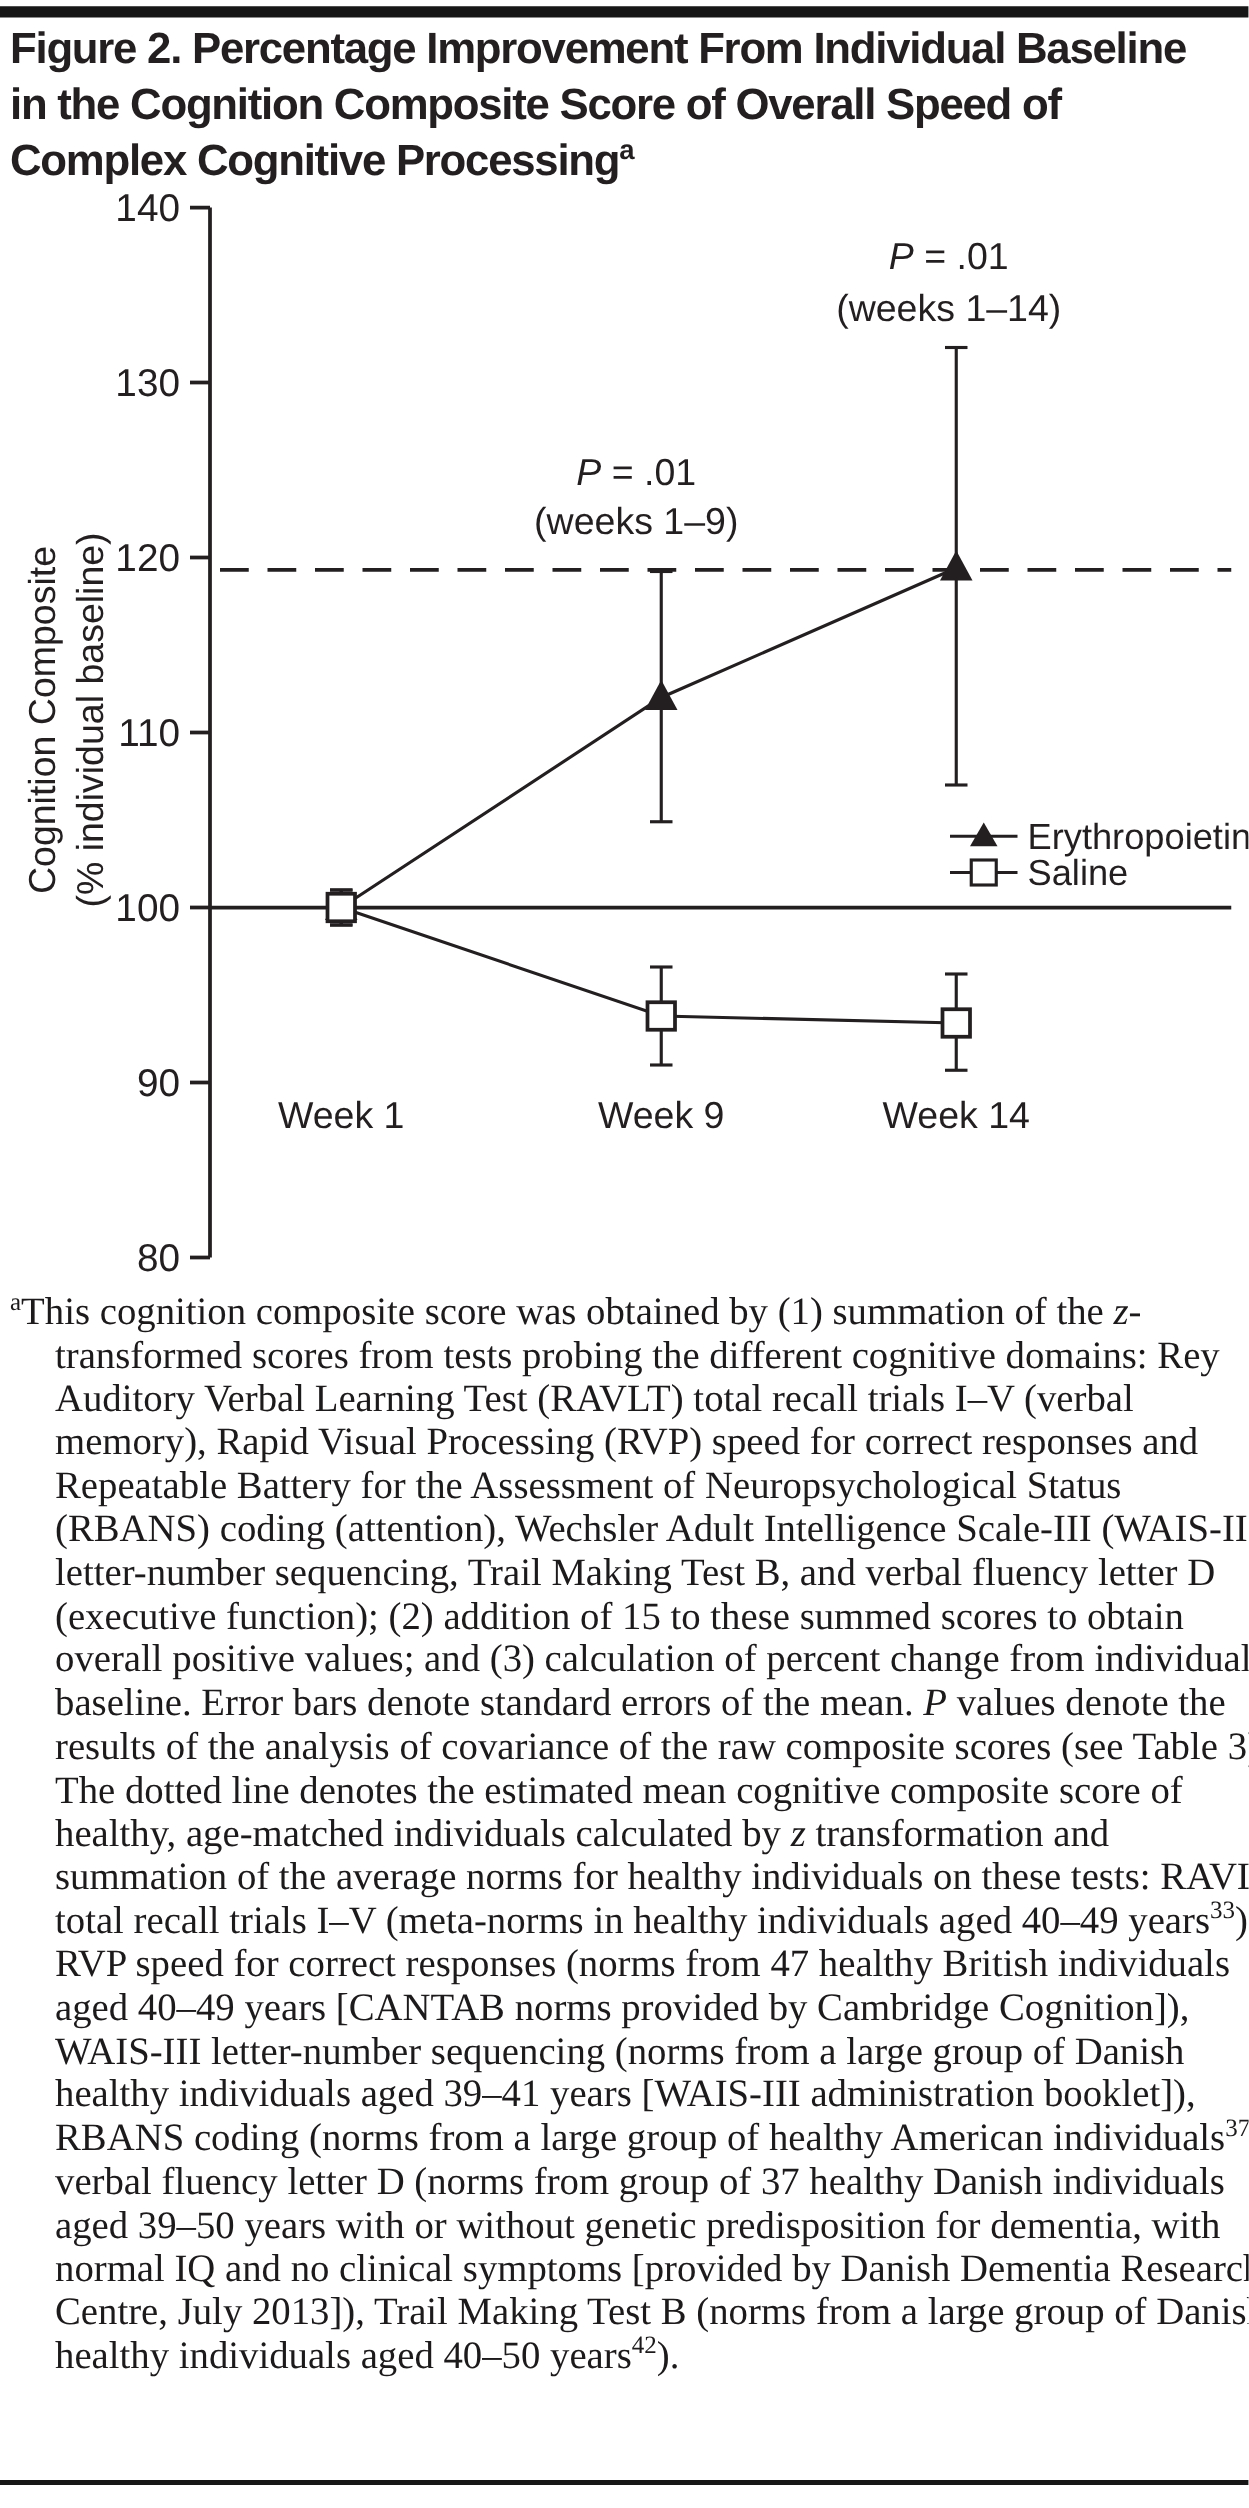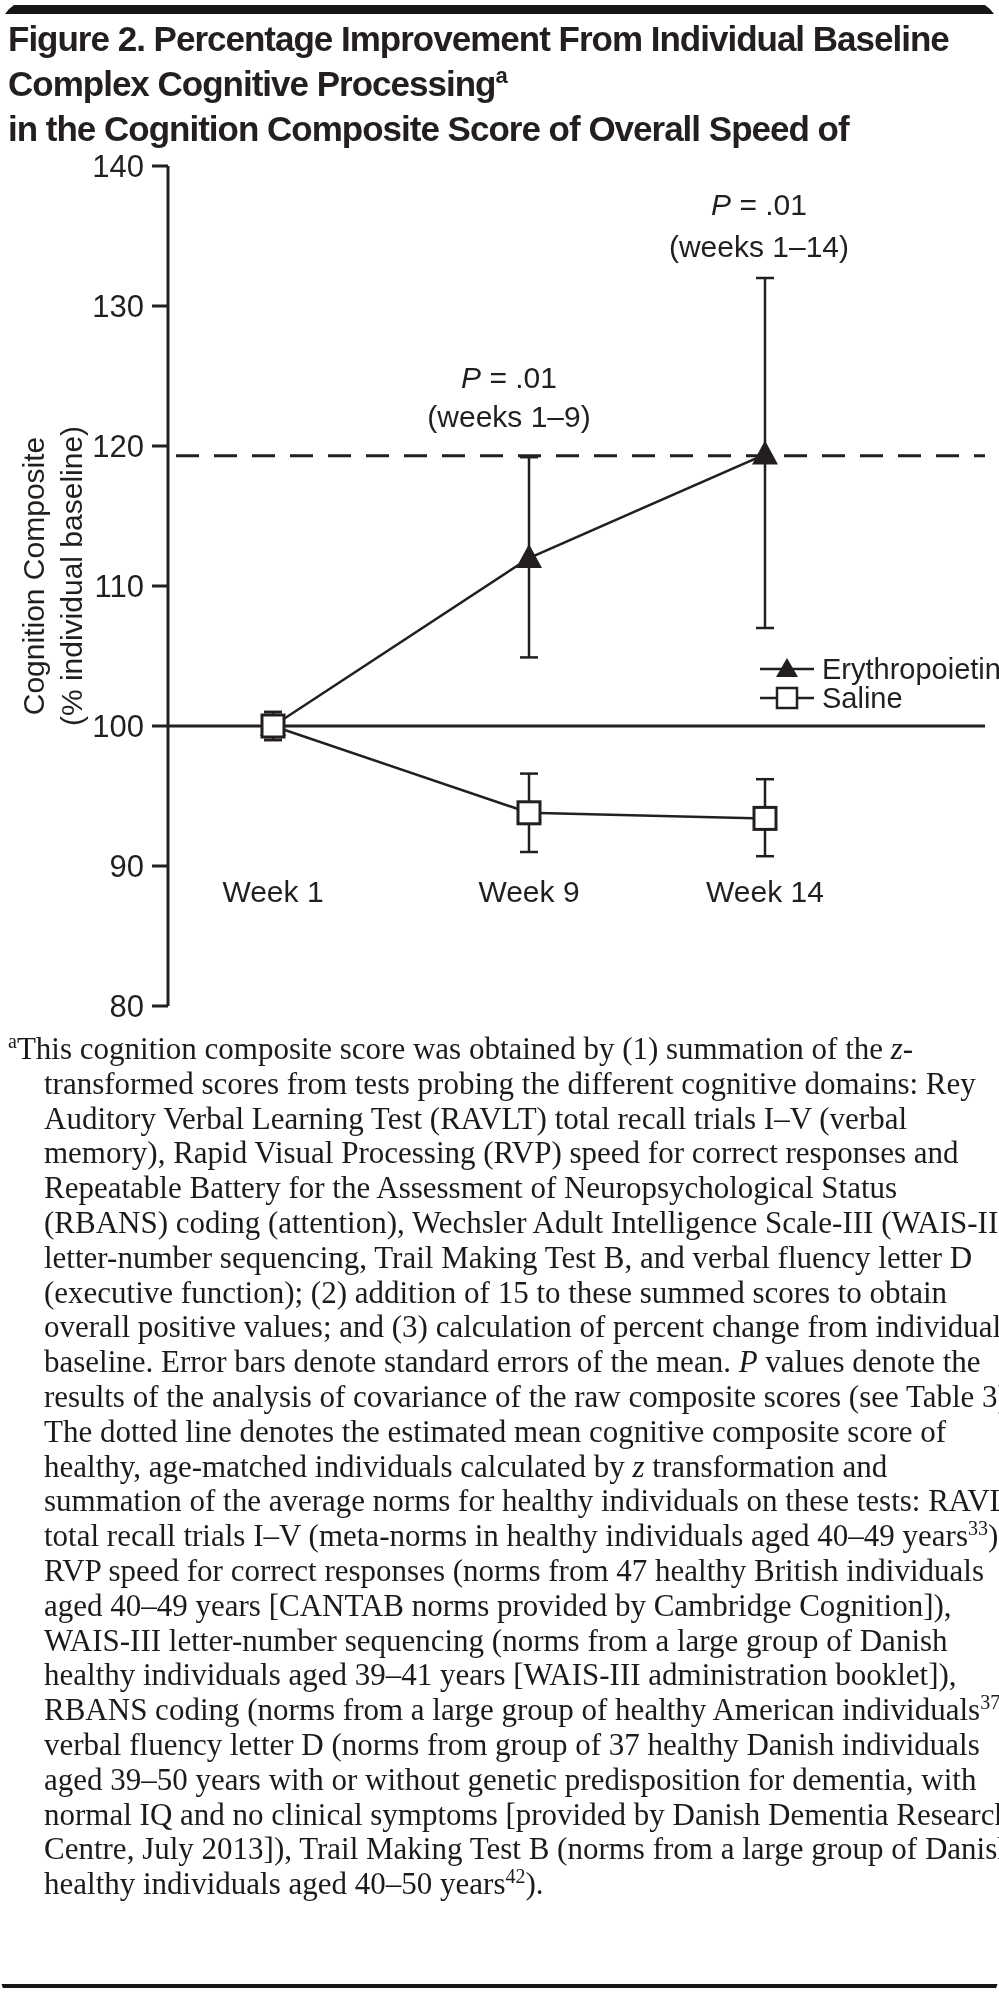--- a/index.html
+++ b/index.html
@@ -1,17 +1,17 @@
 <!DOCTYPE html>
 <html><head>
 <meta charset="utf-8">
 <style>
   html,body{margin:0;padding:0;background:#ffffff;}
   .page{position:relative;width:999px;height:2006px;background:#ffffff;overflow:hidden;
-        font-family:"Liberation Sans",sans-serif;color:#231f20;border-radius:31px;}
+        font-family:"Liberation Sans",sans-serif;color:#231f20;}
   .toprule{position:absolute;left:0;top:5px;width:999px;height:9px;background:#161616;}
   .title{position:absolute;left:8px;top:16px;width:988px;
          font-weight:700;font-size:35px;line-height:45px;letter-spacing:-1px;color:#231f20;}
   .title .tl{white-space:nowrap;}
   .tsup{font-size:22px;vertical-align:super;line-height:0;}
   .chart{position:absolute;left:0;top:120px;width:999px;height:905px;}
   svg text{font-family:"Liberation Sans",sans-serif;fill:#231f20;}
   .footnote{position:absolute;left:8px;top:1032px;width:982px;
             font-family:"Liberation Serif",serif;font-size:31px;line-height:34.8px;color:#1d1a1b;
             padding-left:36px;text-indent:-36px;}
@@ -20,22 +20,22 @@
   .bottomrule{position:absolute;left:0;top:1984px;width:999px;height:4px;background:#161616;}
 </style>
 </head>
 <body>
 
 <div class="page">
   <div class="toprule"></div>
 
   <div class="title">
     <div class="tl">Figure 2. Percentage Improvement From Individual Baseline</div>
+    <div class="tl">in the Cognition Composite Score of Overall Speed of</div>
     <div class="tl"><span>Complex Cognitive Processing</span><sup class="tsup">a</sup></div>
-    <div class="tl">in the Cognition Composite Score of Overall Speed of</div>
   </div>
 
   <div id="chart" class="chart"><svg viewBox="0 0 999 905" width="999" height="905">
         <line x1="176" y1="335.79999999999995" x2="985" y2="335.79999999999995" stroke="#231f20" stroke-width="3" stroke-dasharray="23 15"></line>
         <line x1="168" y1="606" x2="985" y2="606" stroke="#231f20" stroke-width="3"></line>
         <g>
           <line x1="168" y1="46" x2="168" y2="886" stroke="#231f20" stroke-width="3"></line>
           <line x1="152" y1="886" x2="168" y2="886" stroke="#231f20" stroke-width="3"></line>
           <text x="144" y="897" text-anchor="end" font-size="31">80</text>
           <line x1="152" y1="746" x2="168" y2="746" stroke="#231f20" stroke-width="3"></line>

